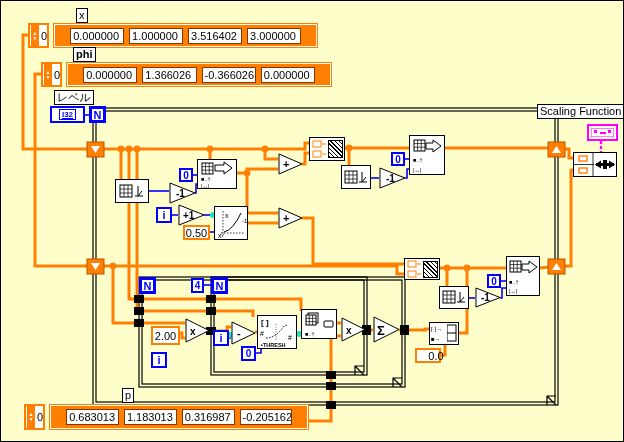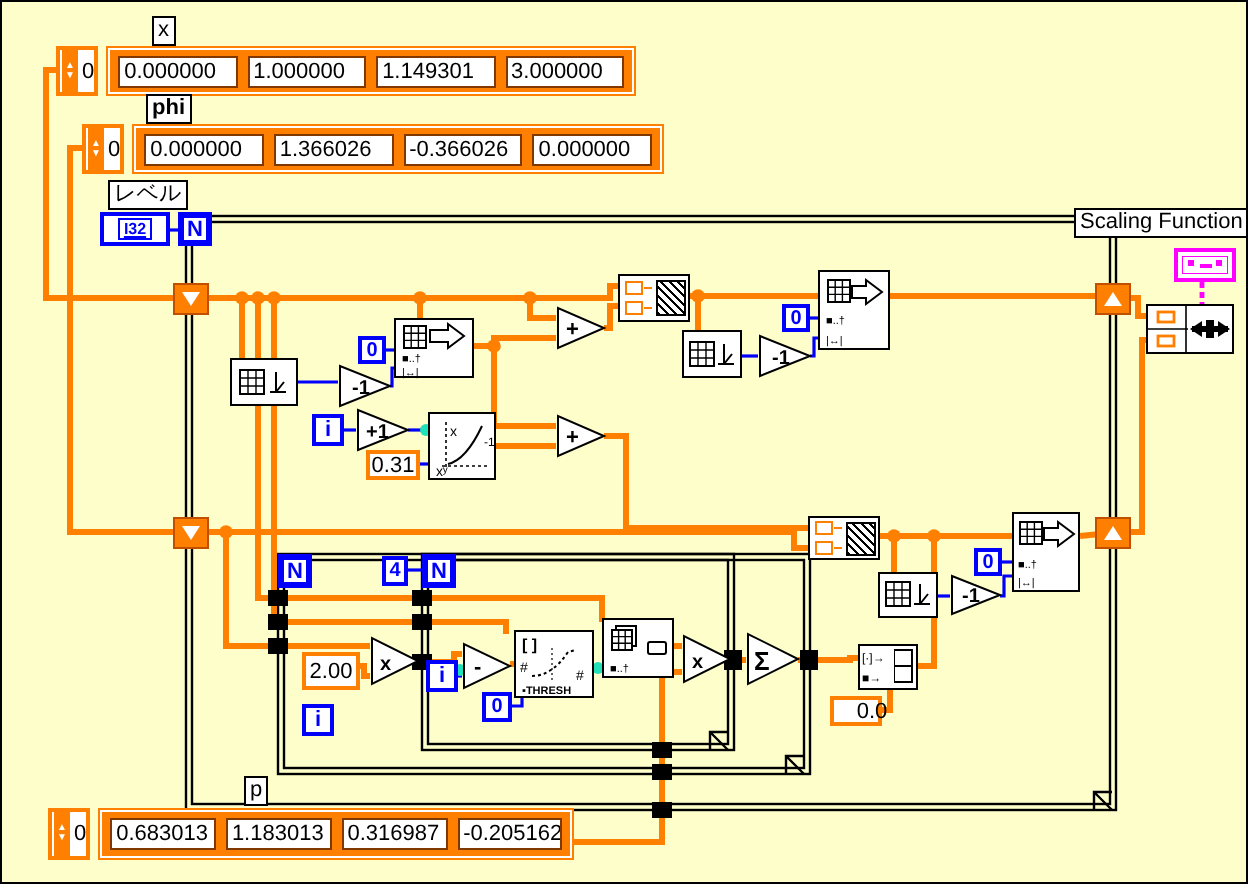--- a/index.html
+++ b/index.html
@@ -11,21 +11,21 @@
   
   .lbl{background:#fff;border:1px solid #000;font-size:11px;line-height:13px;
        padding:0 2px;color:#000;white-space:nowrap;}
   
   .arr{display:flex;align-items:stretch;}
   .arr .idx{background:#fff;border:2px solid #FF8000;display:flex;align-items:center;
        font-size:11px;color:#000;padding-left:1px;margin-right:4px;}
   .arr .idx .step{display:flex;flex-direction:column;justify-content:center;width:8px;
        background:#FF8000;color:#fff;font-size:5px;line-height:5px;text-align:center;margin-right:2px;height:100%;}
   .arr .frame{background:#FF8000;border:1px solid #FF8000;box-shadow:0 0 0 1px #fff inset;
-       display:flex;align-items:center;gap:5px;padding:3px 5px;flex:1;}
+       display:flex;align-items:center;gap:5px;padding:3px 16px;flex:1;}
   .arr .cell{background:#fff;border:1px solid #803800;font-size:11px;color:#000;
        padding:1px 2px;flex:1;white-space:nowrap;overflow:hidden;}
   
   .node{background:#fff;border:1px solid #000;color:#000;}
   .blueterm{background:#fff;border:2px solid #0000FC;color:#0000FC;font-weight:bold;
        display:flex;align-items:center;justify-content:center;}
   .oconst{background:#fff;border:2px solid #FF8000;color:#000;font-size:11px;
        display:flex;align-items:center;justify-content:center;}
   .hatch{background:repeating-linear-gradient(45deg,#000 0 1px,#fff 1px 3px);}
   svg text{font-family:"Liberation Sans",sans-serif;}
@@ -155,21 +155,21 @@
 
 <div class="abs lbl" style="left:75px;top:7px;">x</div>
 <div class="abs arr" style="left:27px;top:22px;width:290px;height:25px;">
   <div class="idx">
     <span class="step">▲<br>▼</span>
     <span>0</span>
       </div>
   <div class="frame">
     <div class="cell">0.000000</div>
     <div class="cell">1.000000</div>
-    <div class="cell">1.149301</div>
+    <div class="cell">3.516402</div>
     <div class="cell">3.000000</div>
   </div>
 </div>
 
 <div class="abs lbl" style="left:72px;top:46px;font-weight:bold;">phi</div>
 <div class="abs arr" style="left:40px;top:61px;width:291px;height:25px;">
   <div class="idx">
     <span class="step">▲<br>▼</span>
     <span>0</span>
       </div>
@@ -206,21 +206,21 @@
 <div class="abs blueterm" style="left:190px;top:277px;width:13px;height:15px;font-size:10px;">4</div>
 <div class="abs blueterm" style="left:155px;top:206px;width:16px;height:16px;font-size:11px;">i</div>
 <div class="abs blueterm" style="left:150px;top:351px;width:16px;height:16px;font-size:11px;">i</div>
 <div class="abs blueterm" style="left:212px;top:329px;width:16px;height:16px;font-size:11px;">i</div>
 
 <div class="abs blueterm" style="left:178px;top:167px;width:14px;height:14px;font-size:10px;">0</div>
 <div class="abs blueterm" style="left:390px;top:151px;width:14px;height:14px;font-size:10px;">0</div>
 <div class="abs blueterm" style="left:486px;top:273px;width:14px;height:14px;font-size:10px;">0</div>
 <div class="abs blueterm" style="left:240px;top:345px;width:15px;height:15px;font-size:10px;">0</div>
 
-<div class="abs oconst" style="left:182px;top:224px;width:27px;height:15px;">0.31</div>
+<div class="abs oconst" style="left:182px;top:224px;width:27px;height:15px;">0.50</div>
 <div class="abs oconst" style="left:150px;top:325px;width:29px;height:19px;">2.00</div>
 <div class="abs oconst" style="left:414px;top:347px;width:26px;height:15px;padding-left:16px;">0.0</div>
 
 <div class="abs node" style="left:114px;top:178px;width:34px;height:24px;">
   <svg width="34" height="24">
     <rect x="4" y="5" width="12" height="12" fill="#fff" stroke="#000"></rect>
     <path d="M8 5 v12 M12 5 v12 M4 9 h12 M4 13 h12" stroke="#000" stroke-width="0.7"></path>
     <path d="M22 6 v10 M19 16 h8 M22 16 l4 -5" stroke="#000" fill="none"></path>
   </svg>
 </div>

